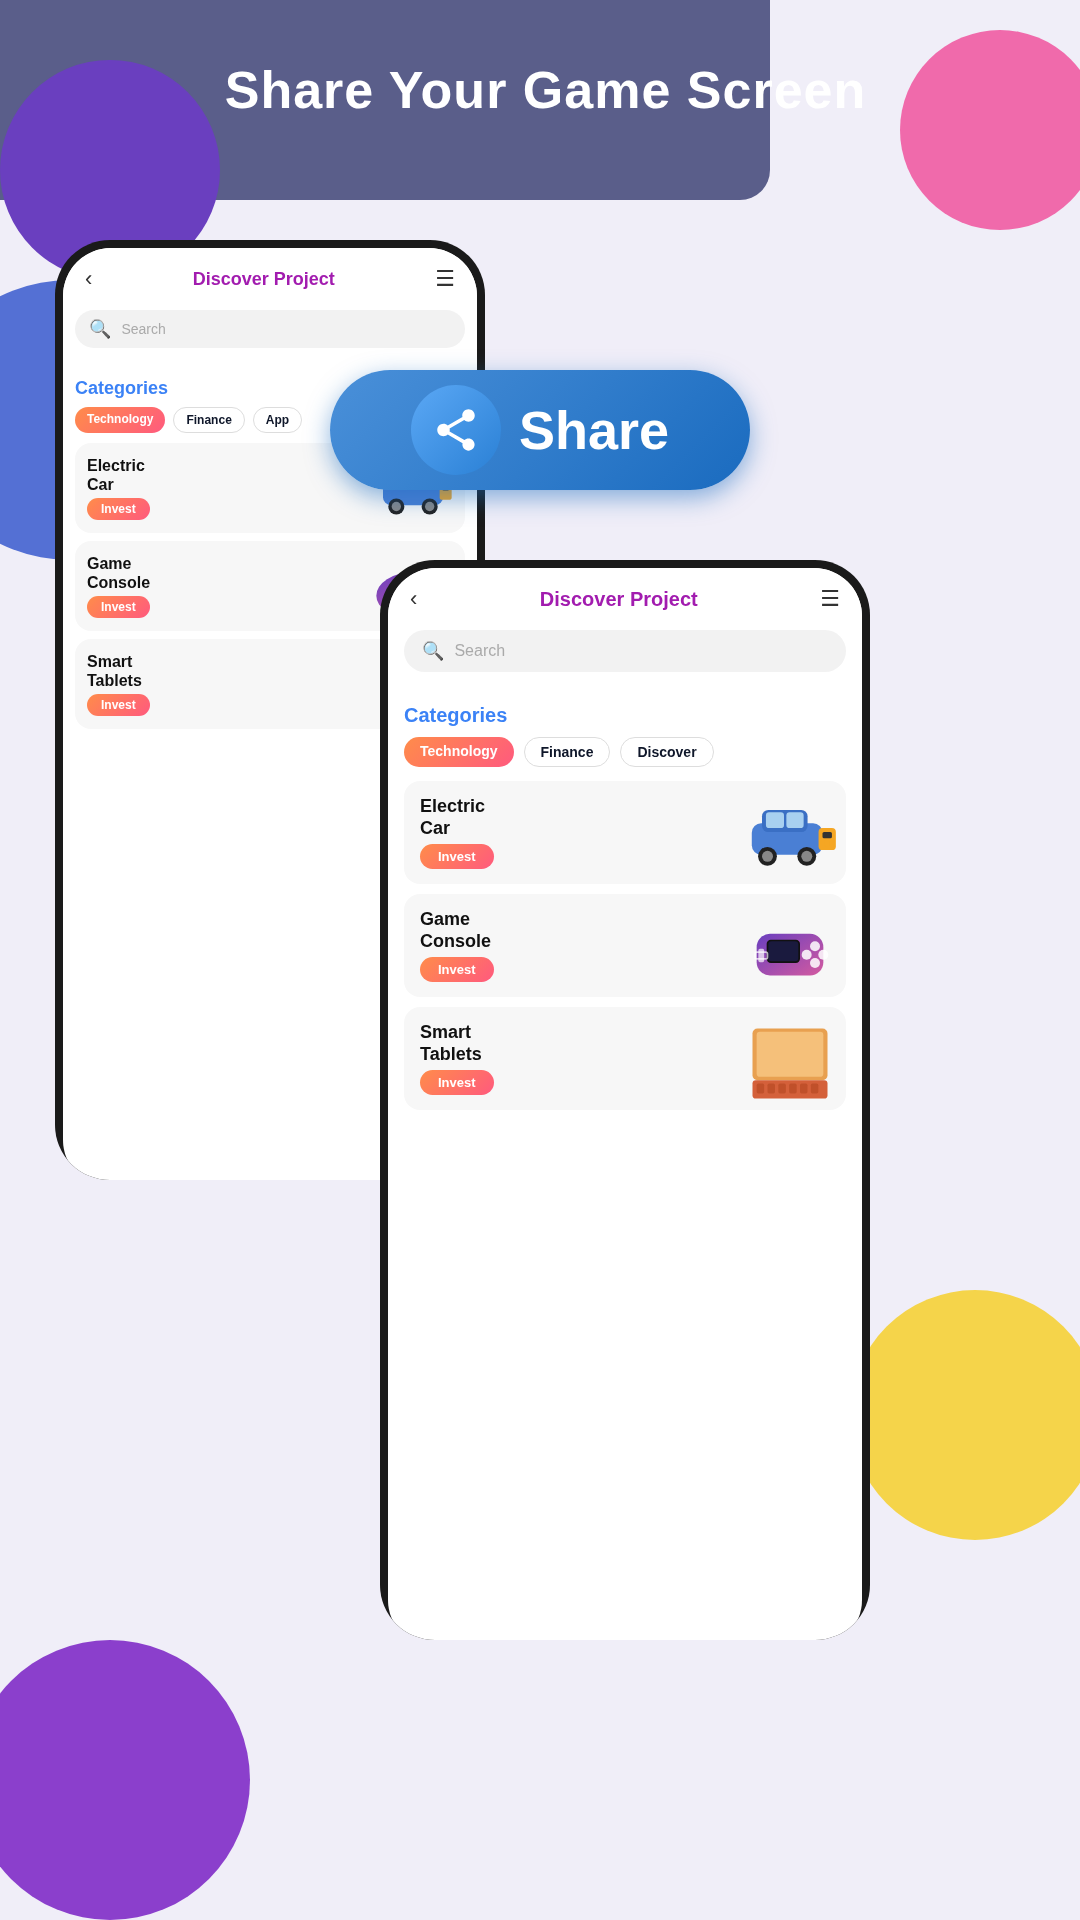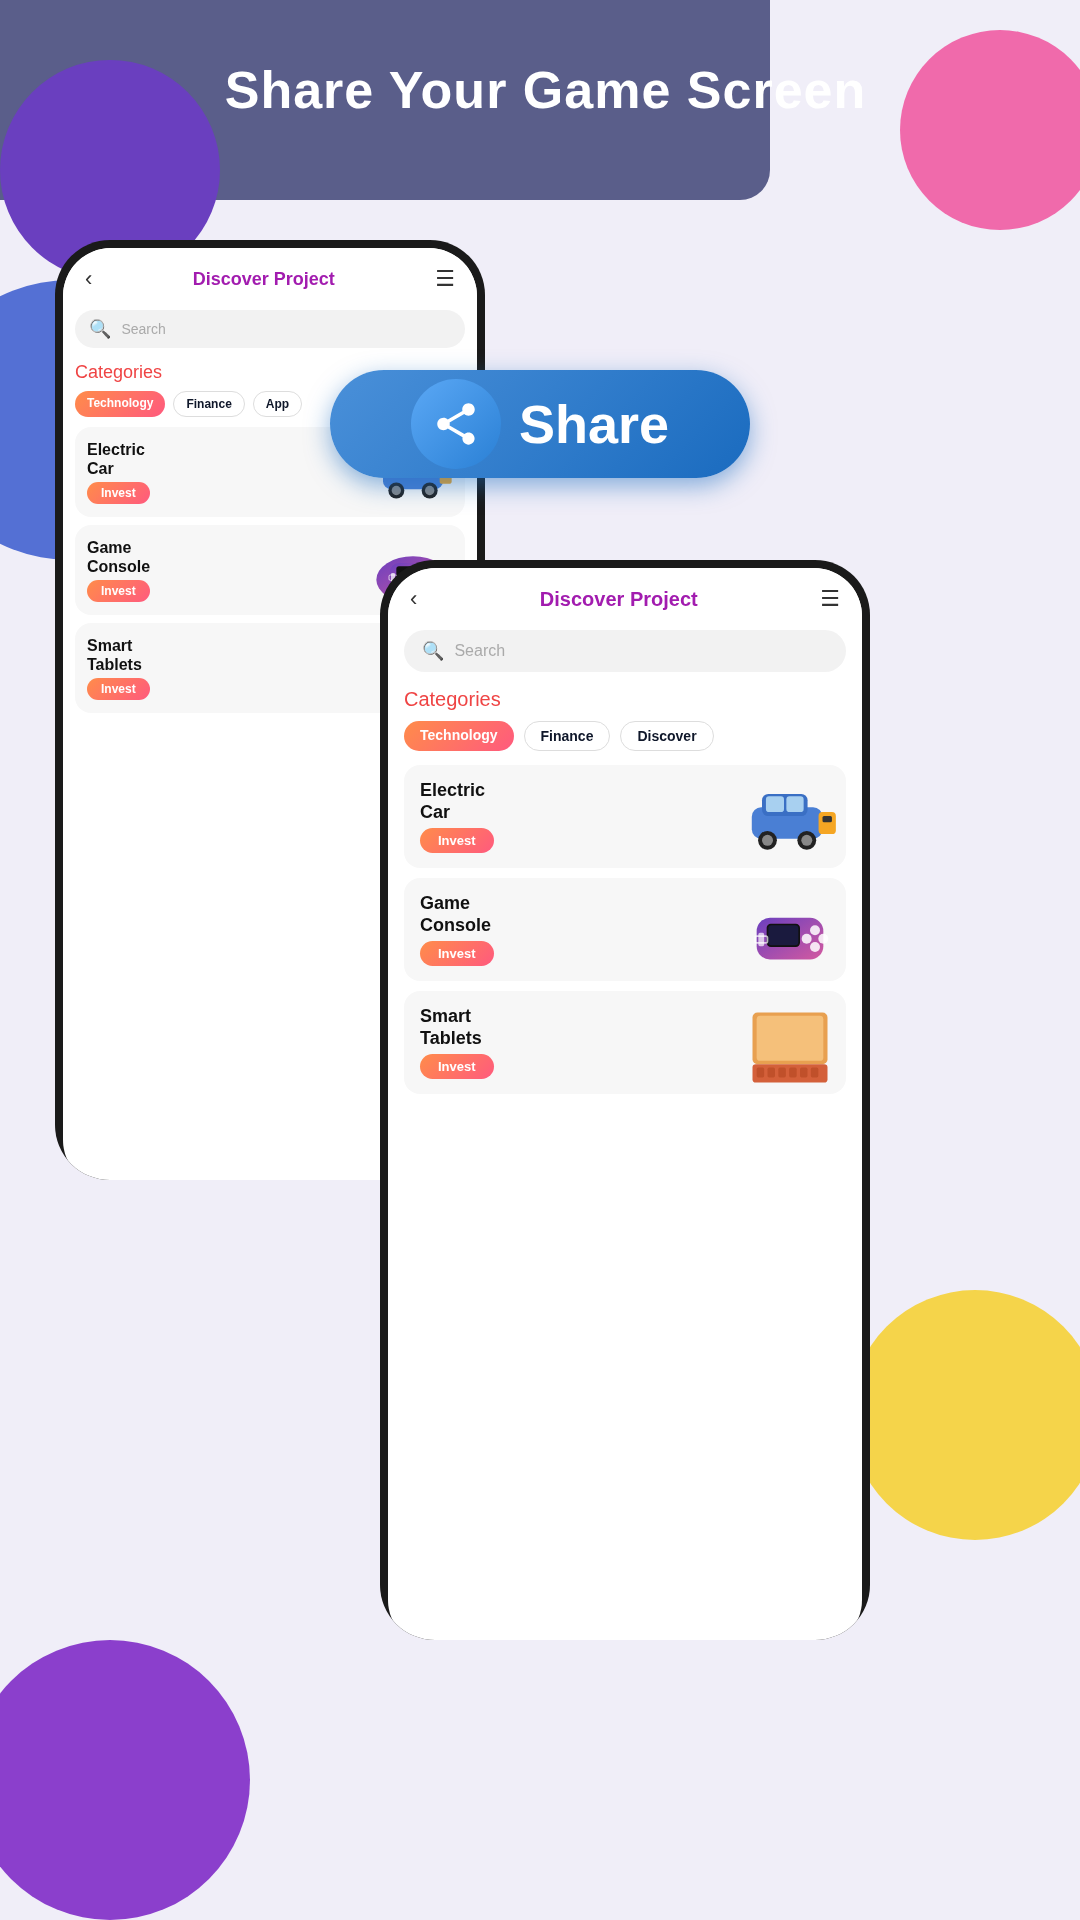--- a/index.html
+++ b/index.html
@@ -74,21 +74,21 @@
       z-index: 10;
       letter-spacing: 1px;
     }
 
     
     .share-button {
       position: absolute;
       top: 370px;
       left: 330px;
       width: 420px;
-      height: 108px;
+      height: 120px;
       background: linear-gradient(135deg, #4a90d9, #1a6bbf);
       border-radius: 60px;
       display: flex;
       align-items: center;
       justify-content: center;
       gap: 18px;
       z-index: 50;
       box-shadow: 0 8px 24px rgba(26,107,191,0.5);
       cursor: pointer;
     }
@@ -178,23 +178,24 @@
       display: flex;
       align-items: center;
       padding: 10px 18px;
       gap: 10px;
     }
     .search-bar-icon { color: #999; font-size: 18px; }
     .search-bar-text { color: #aaa; font-size: 16px; }
 
     .section-title {
       font-size: 20px;
-      font-weight: 400;
-      color: #ef4444;
+      font-weight: 700;
+      color: #3b82f6;
       padding: 4px 16px 10px;
+      margin-top: 16px;
     }
 
     .categories-row {
       display: flex;
       gap: 10px;
       padding: 0 16px 14px;
       flex-wrap: nowrap;
     }
     .cat-chip {
       padding: 6px 16px;

